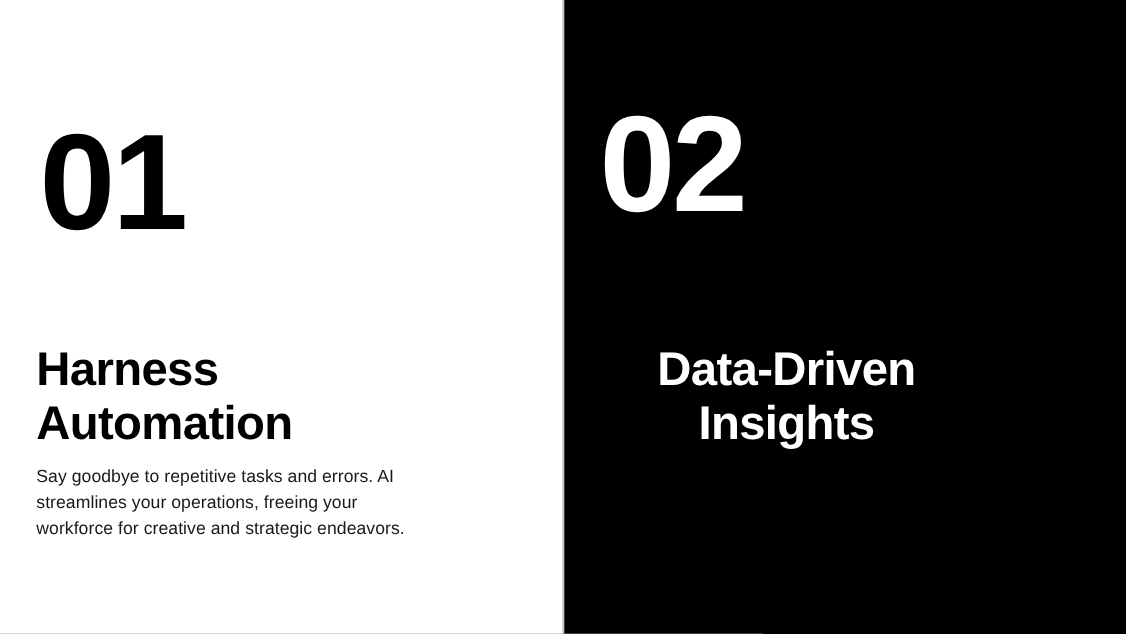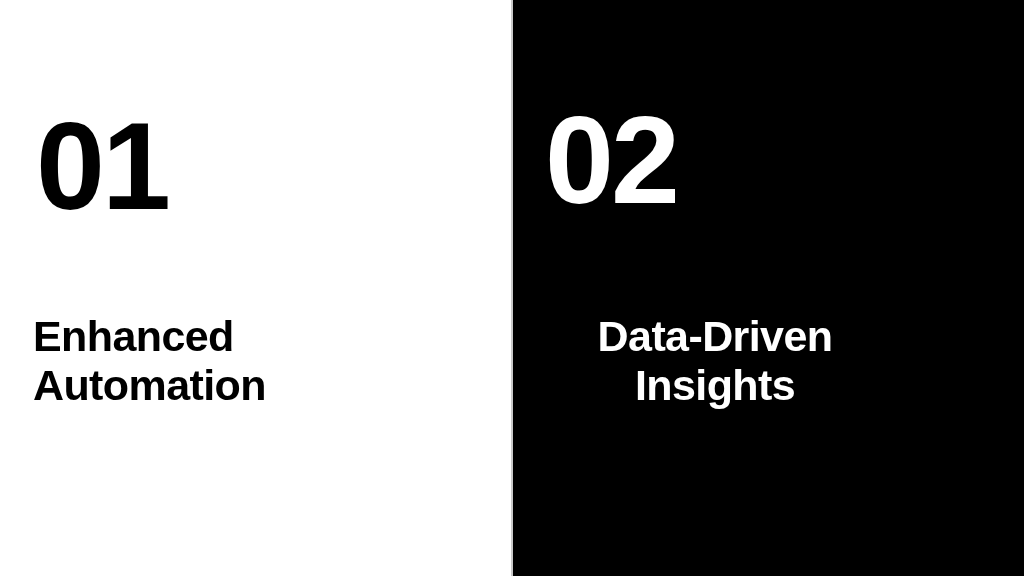--- a/index.html
+++ b/index.html
@@ -62,21 +62,21 @@
   }
 
   .panel--light .numeral {
     left: 36px;
     top: 104px;
     color: #000000;
   }
 
   .panel--dark .numeral {
     left: 33px;
-    top: 98px;
+    top: 88px;
     color: #ffffff;
   }
 
   
   .content {
     position: absolute;
   }
 
   .panel--light .content {
     left: 33px;
@@ -126,21 +126,22 @@
 </head>
 <body>
 
 <div class="slide">
 
   <section class="panel panel--light">
 
     <div class="numeral">01</div>
 
     <div class="content">
-      <h2 class="heading">Enhanced Automation</h2>
+      <h2 class="heading">Harness Automation</h2>
+      <p class="body-copy">Say goodbye to repetitive tasks and errors. AI streamlines your operations, freeing your workforce for creative and strategic endeavors.</p>
     </div>
 
   </section>
 
   <section class="panel panel--dark">
 
     <div class="numeral">02</div>
 
     <div class="content">
       <h2 class="heading">Data-Driven Insights</h2>

